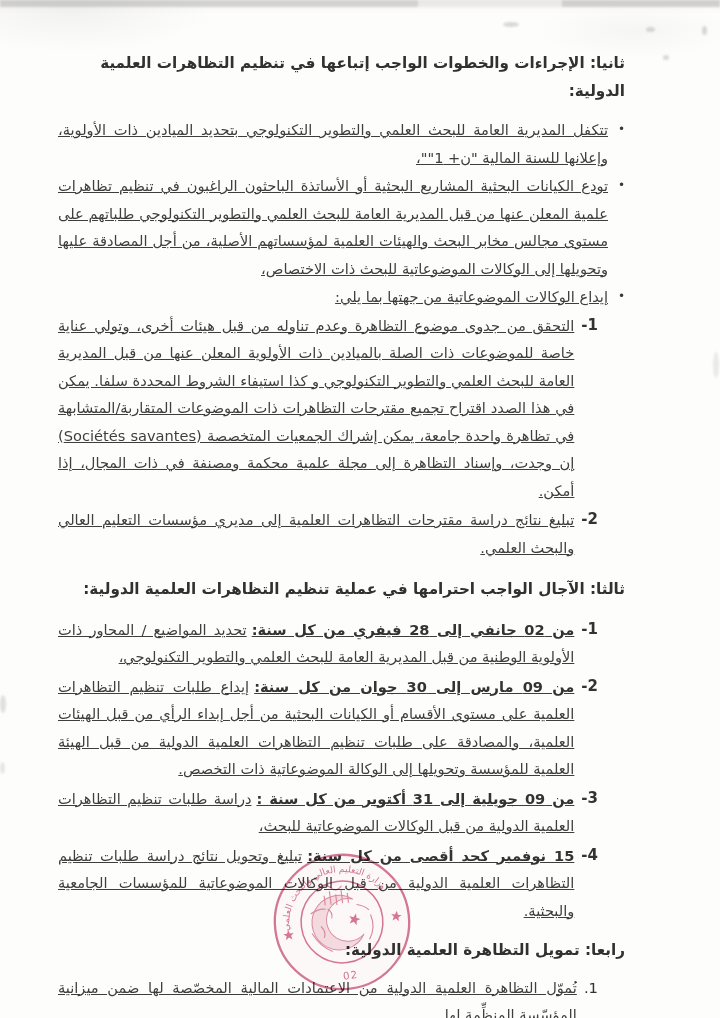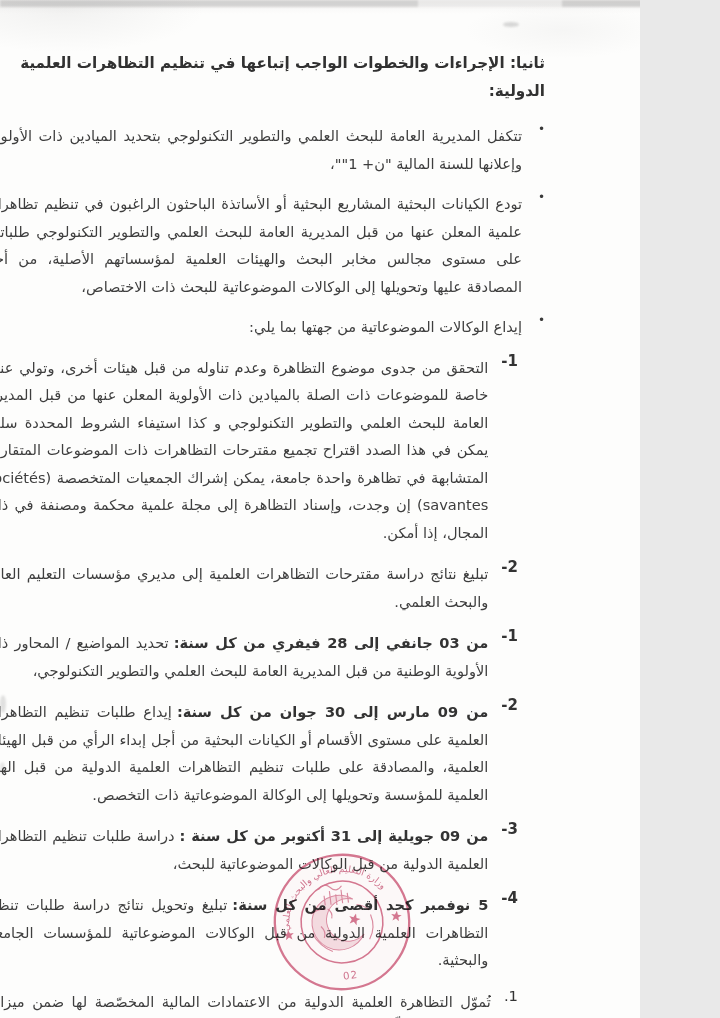--- a/index.html
+++ b/index.html
@@ -1,18 +1,18 @@
 <!DOCTYPE html>
 <html lang="ar"><head>
 <meta charset="utf-8">
 <style>
   html,body{margin:0;padding:0;}
   body{width:720px;height:1018px;overflow:hidden;background:#e9e9e9;}
   .page{
-    position:relative;width:640px;height:1018px;overflow:hidden;
+    position:relative;width:720px;height:1018px;overflow:hidden;
     background:
       radial-gradient(140px 40px at 88% 3%, rgba(180,180,180,.10), transparent 70%),
       radial-gradient(200px 60px at 10% 1%, rgba(160,160,160,.12), transparent 70%),
       linear-gradient(180deg, #f4f3f2 0px, #fdfdfc 14px, #fdfdfc 100%);
     font-family:"DejaVu Sans", sans-serif;
     color:#3e3e3e;
   }
   
   .artifact{position:absolute;pointer-events:none;}
   .edge-top{top:0;left:0;width:720px;height:7px;
@@ -33,21 +33,21 @@
     direction:rtl;
     font-size:14.6px;line-height:27.5px;
   }
   .section-heading{
     margin:0;font-size:15.2px;font-weight:700;color:#313131;line-height:27.5px;
   }
   .head-gap{margin-bottom:11px;}
   .head-top3{margin-top:15px;margin-bottom:12px;}
   .head-top4{margin-top:13px;margin-bottom:9px;}
 
-  p{margin:6px;text-align:justify;}
+  p{margin:0;text-align:justify;text-decoration:underline;}
   .bullet-item{display:flex;gap:9px;margin-bottom:1px;}
   .bullet-dot{flex:0 0 8px;font-size:12px;line-height:27.5px;color:#3a3a3a;}
   .bullet-text{flex:1;}
 
   .num-item{display:flex;gap:7px;margin-right:27px;margin-bottom:2px;}
   .marker{
     flex:0 0 auto;direction:rtl;unicode-bidi:bidi-override;
     font-weight:700;font-size:15px;line-height:27.5px;color:#333;
   }
   .marker.plain{font-weight:400;font-size:14.8px;}
@@ -95,38 +95,40 @@
 
     <div class="num-item">
       <span class="marker">1-</span>
       <p class="num-text">التحقق من جدوى موضوع التظاهرة وعدم تناوله من قبل هيئات أخرى، وتولي عناية خاصة للموضوعات ذات الصلة بالميادين ذات الأولوية المعلن عنها من قبل المديرية العامة للبحث العلمي والتطوير التكنولوجي و كذا استيفاء الشروط المحددة سلفا. يمكن في هذا الصدد اقتراح تجميع مقترحات التظاهرات ذات الموضوعات المتقاربة/المتشابهة في تظاهرة واحدة جامعة، يمكن إشراك الجمعيات المتخصصة (Sociétés savantes) إن وجدت، وإسناد التظاهرة إلى مجلة علمية محكمة ومصنفة في ذات المجال، إذا أمكن.</p>
     </div>
     <div class="num-item">
       <span class="marker">2-</span>
       <p class="num-text">تبليغ نتائج دراسة مقترحات التظاهرات العلمية إلى مديري مؤسسات التعليم العالي والبحث العلمي.</p>
     </div>
 
+    <h2 class="section-heading head-top3">ثالثا: الآجال الواجب احترامها في عملية تنظيم التظاهرات العلمية الدولية:</h2>
 
     <div class="num-item">
       <span class="marker">1-</span>
-      <p class="num-text"><span class="lead">من 03 جانفي إلى 28 فيفري من كل سنة:</span><span>تحديد المواضيع / المحاور  ذات الأولوية الوطنية من قبل المديرية العامة للبحث العلمي والتطوير التكنولوجي،</span></p>
+      <p class="num-text"><span class="lead">من 02 جانفي إلى 28 فيفري من كل سنة:</span><span>تحديد المواضيع / المحاور  ذات الأولوية الوطنية من قبل المديرية العامة للبحث العلمي والتطوير التكنولوجي،</span></p>
     </div>
     <div class="num-item">
       <span class="marker">2-</span>
       <p class="num-text"><span class="lead">من 09 مارس إلى 30 جوان من كل سنة:</span><span>إيداع طلبات تنظيم التظاهرات العلمية على مستوى الأقسام أو الكيانات البحثية من أجل إبداء الرأي من قبل الهيئات العلمية، والمصادقة على طلبات تنظيم التظاهرات العلمية الدولية من قبل الهيئة العلمية للمؤسسة وتحويلها إلى الوكالة الموضوعاتية ذات التخصص.</span></p>
     </div>
     <div class="num-item">
       <span class="marker">3-</span>
       <p class="num-text"><span class="lead">من 09 جويلية إلى 31 أكتوبر من كل سنة :</span><span>دراسة طلبات تنظيم التظاهرات العلمية الدولية من قبل الوكالات الموضوعاتية للبحث،</span></p>
     </div>
     <div class="num-item">
       <span class="marker">4-</span>
-      <p class="num-text"><span class="lead">5 نوفمبر كحد أقصى من كل سنة:</span><span>تبليغ وتحويل نتائج دراسة طلبات تنظيم التظاهرات العلمية الدولية من قبل الوكالات الموضوعاتية للمؤسسات الجامعية والبحثية.</span></p>
+      <p class="num-text"><span class="lead">15 نوفمبر كحد أقصى من كل سنة:</span><span>تبليغ وتحويل نتائج دراسة طلبات تنظيم التظاهرات العلمية الدولية من قبل الوكالات الموضوعاتية للمؤسسات الجامعية والبحثية.</span></p>
     </div>
 
+    <h2 class="section-heading head-top4">رابعا: تمويل التظاهرة العلمية الدولية:</h2>
 
     <div class="num-item">
       <span class="marker plain">1.</span>
       <p class="num-text">تُموّل التظاهرة العلمية الدولية من الاعتمادات المالية المخصّصة لها ضمن ميزانية المؤسّسة المنظِّمة لها.</p>
     </div>
 
   </div>
 
   <div class="stamp">
     <svg viewBox="-75 -75 150 150" xmlns="http://www.w3.org/2000/svg">

